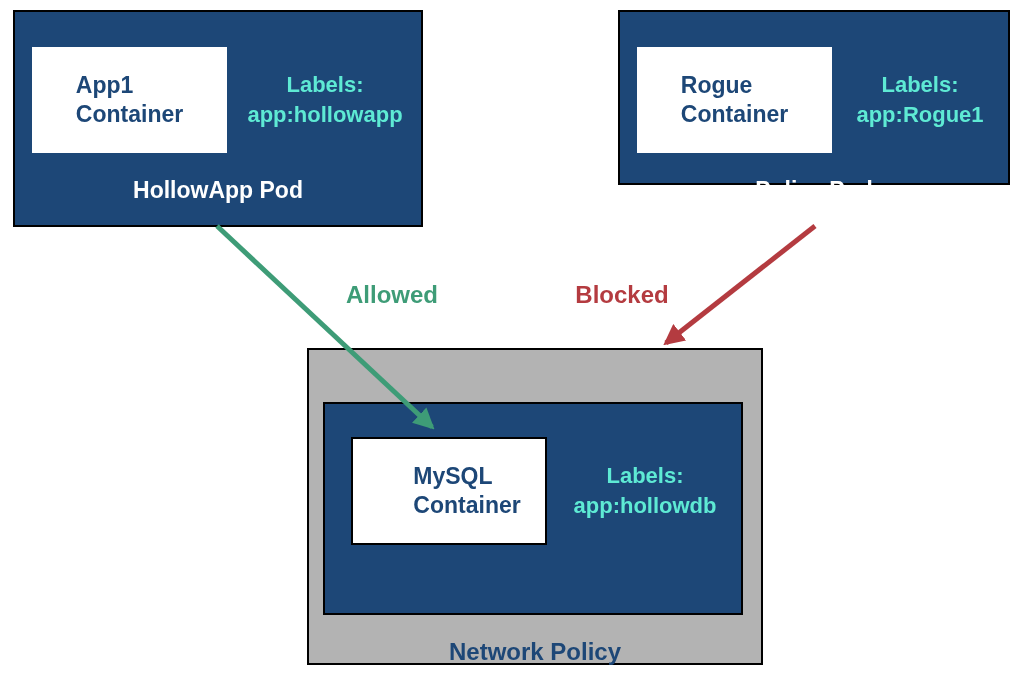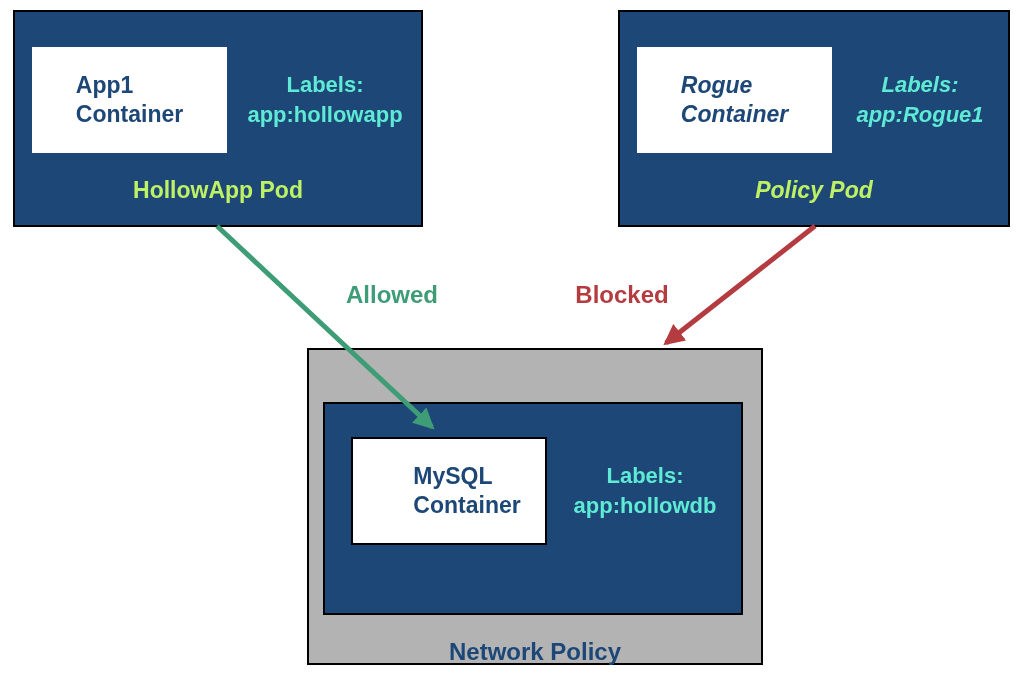--- a/index.html
+++ b/index.html
@@ -31,21 +31,21 @@
     position:absolute;
     display:flex;align-items:center;justify-content:center;
     text-align:center;
     color:#5eead4;
     font-size:22px;line-height:1.35;
     white-space:pre-line;
   }
   .pod-title{
     position:absolute;left:0;right:0;
     text-align:center;
-    color:#bef264;
+    color:#ffffff;
     font-size:23px;
   }
   .policy{
     position:absolute;
     left:307px;top:348px;width:456px;height:317px;
     background:#B3B3B3;
     border:2px solid #000000;
     box-sizing:border-box;
   }
   .policy-title{
@@ -62,21 +62,21 @@
   }
   .edge-label.allowed{left:327px;top:281px;color:#3E9C77;}
   .edge-label.blocked{left:557px;top:281px;color:#B43B40;}
   .arrows{
     position:absolute;left:0;top:0;width:1024px;height:684px;
     pointer-events:none;
     z-index:5;
   }
   
   .pod.hollowapp{left:13px;top:10px;width:410px;height:217px;}
-  .pod.rogue{left:618px;top:10px;width:392px;height:217px;font-style:italic;}
+  .pod.rogue{left:618px;top:10px;width:392px;height:175px;}
   .pod.mysql{left:14px;top:52px;width:420px;height:213px;}
   .pod.hollowapp .container-box,
   .pod.rogue .container-box{left:17px;top:35px;width:195px;height:106px;}
   .pod.hollowapp .labels{left:214px;top:35px;width:192px;height:106px;}
   .pod.rogue .labels{left:212px;top:35px;width:176px;height:106px;}
   .pod.hollowapp .pod-title,
   .pod.rogue .pod-title{top:165px;}
   .pod.mysql .container-box{left:26px;top:33px;width:196px;height:108px;padding-left:36px;}
   .pod.mysql .labels{left:224px;top:33px;width:192px;height:108px;}
   .pod.mysql .pod-title{top:166px;}

